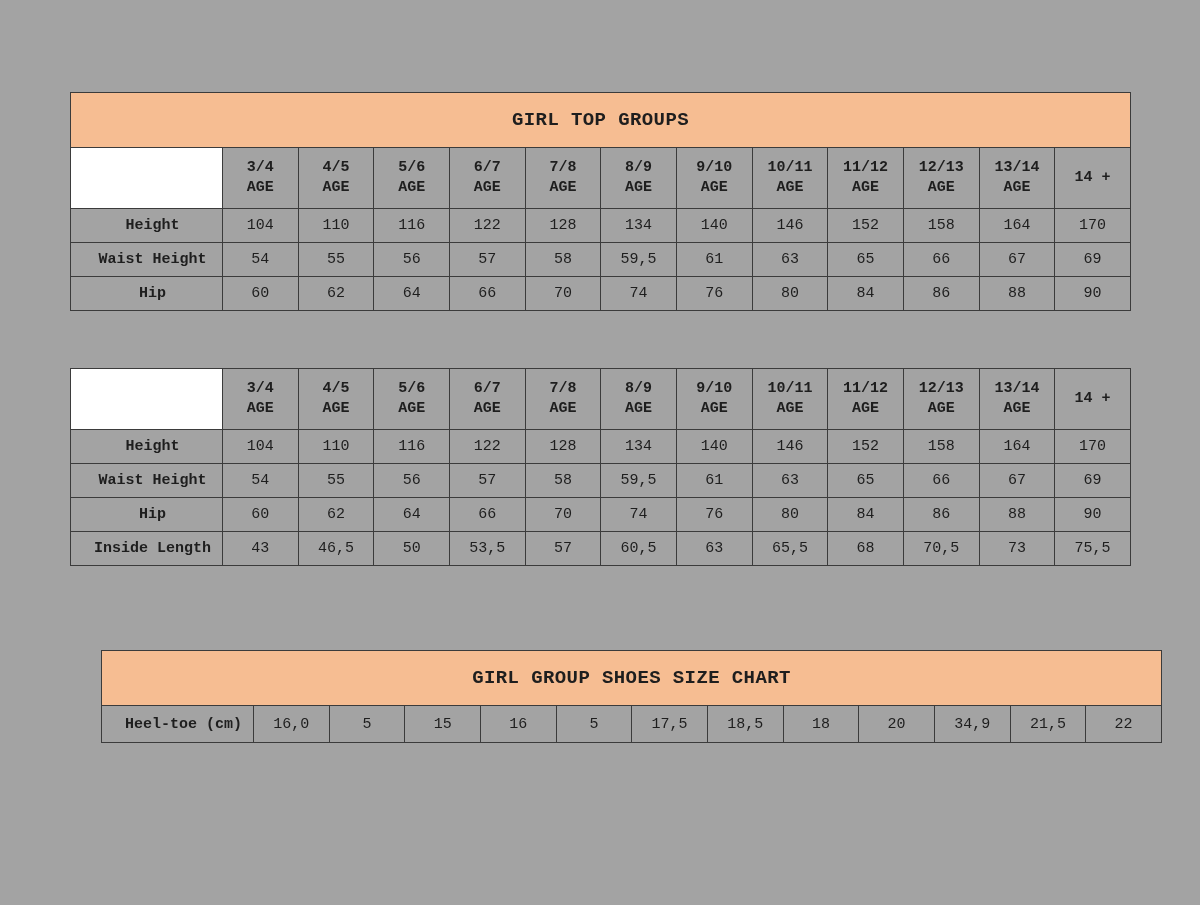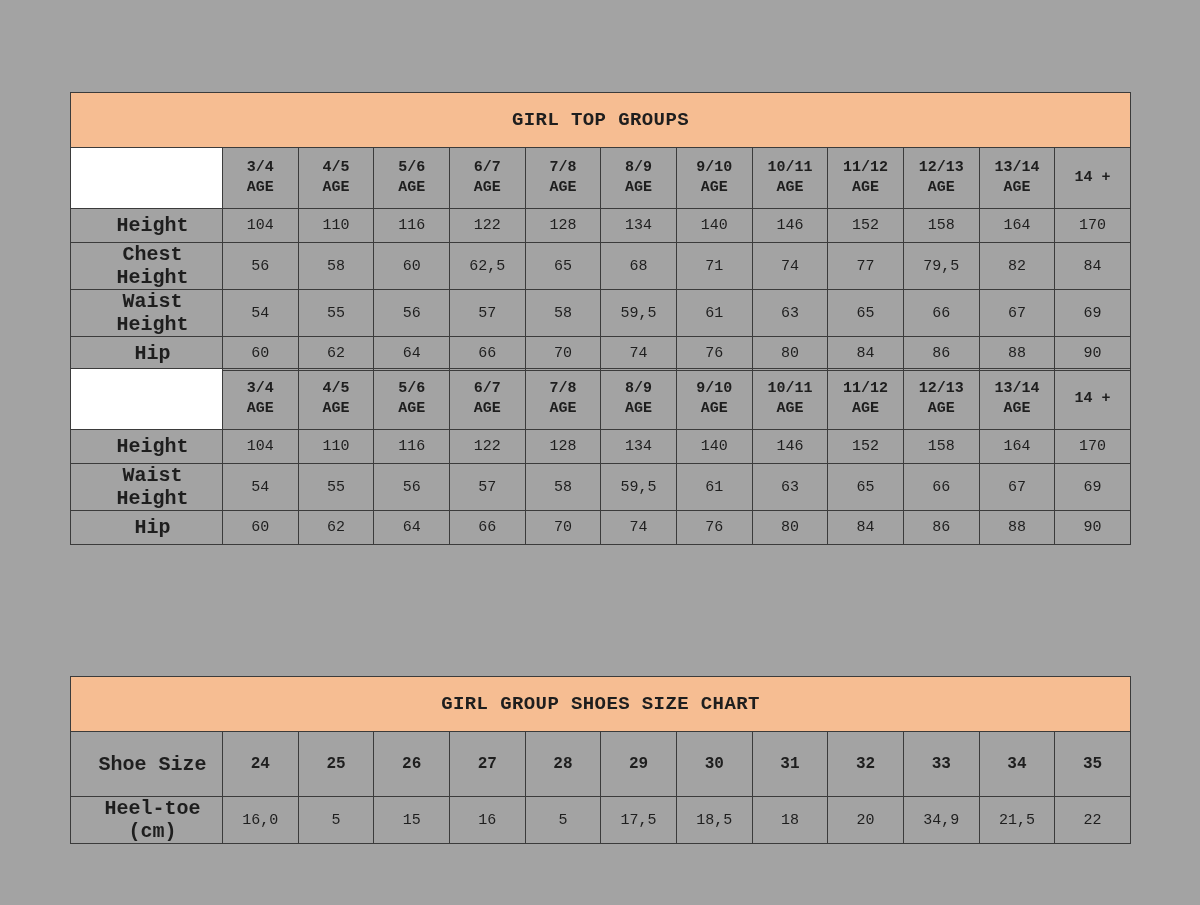--- a/index.html
+++ b/index.html
@@ -42,36 +42,36 @@
     height: 60px;
     font-size: 15px;
     font-weight: bold;
     line-height: 1.35;
   }
   .age-header-row .corner-cell { background: #ffffff; }
   .row-label {
     text-align: right;
     padding-left: 12px !important;
     font-weight: bold;
-    font-size: 20px;
+    font-size: 15px;
   }
   .value-cell {
     font-size: 15px;
     font-weight: normal;
     height: 33px;
   }
   .header-like-row .value-cell {
     font-weight: bold;
     font-size: 16px;
     height: 64px;
   }
   .normal-row-tall .value-cell { height: 36px; }
   #table-top    { top: 92px; }
   #table-bottom { top: 368px; }
-  #table-shoes  { top: 676px; }
+  #table-shoes  { top: 650px; margin-left: 31px; }
 </style>
 </head>
 <body>
 
 <div class="sheet">
 
   <table class="size-table" id="table-top">
     <colgroup>
         <col class="label-col">
         <col span="12" class="data-col">
@@ -104,35 +104,20 @@
           <td class="value-cell">128</td>
           <td class="value-cell">134</td>
           <td class="value-cell">140</td>
           <td class="value-cell">146</td>
           <td class="value-cell">152</td>
           <td class="value-cell">158</td>
           <td class="value-cell">164</td>
           <td class="value-cell">170</td>
         </tr>
         <tr>
-          <th class="row-label">Chest Height</th>
-          <td class="value-cell">56</td>
-          <td class="value-cell">58</td>
-          <td class="value-cell">60</td>
-          <td class="value-cell">62,5</td>
-          <td class="value-cell">65</td>
-          <td class="value-cell">68</td>
-          <td class="value-cell">71</td>
-          <td class="value-cell">74</td>
-          <td class="value-cell">77</td>
-          <td class="value-cell">79,5</td>
-          <td class="value-cell">82</td>
-          <td class="value-cell">84</td>
-        </tr>
-        <tr>
           <th class="row-label">Waist Height</th>
           <td class="value-cell">54</td>
           <td class="value-cell">55</td>
           <td class="value-cell">56</td>
           <td class="value-cell">57</td>
           <td class="value-cell">58</td>
           <td class="value-cell">59,5</td>
           <td class="value-cell">61</td>
           <td class="value-cell">63</td>
           <td class="value-cell">65</td>
@@ -217,47 +202,47 @@
           <td class="value-cell">66</td>
           <td class="value-cell">70</td>
           <td class="value-cell">74</td>
           <td class="value-cell">76</td>
           <td class="value-cell">80</td>
           <td class="value-cell">84</td>
           <td class="value-cell">86</td>
           <td class="value-cell">88</td>
           <td class="value-cell">90</td>
         </tr>
+        <tr>
+          <th class="row-label">Inside Length</th>
+          <td class="value-cell">43</td>
+          <td class="value-cell">46,5</td>
+          <td class="value-cell">50</td>
+          <td class="value-cell">53,5</td>
+          <td class="value-cell">57</td>
+          <td class="value-cell">60,5</td>
+          <td class="value-cell">63</td>
+          <td class="value-cell">65,5</td>
+          <td class="value-cell">68</td>
+          <td class="value-cell">70,5</td>
+          <td class="value-cell">73</td>
+          <td class="value-cell">75,5</td>
+        </tr>
       </tbody>
   </table>
 
   <table class="size-table" id="table-shoes">
     <colgroup>
         <col class="label-col">
         <col span="12" class="data-col">
       </colgroup>
     <tbody>
       <tr class="title-row">
         <td colspan="13" class="title-cell">GIRL GROUP SHOES SIZE CHART</td>
       </tr>
-    <tr class="header-like-row">
-          <th class="row-label">Shoe Size</th>
-          <td class="value-cell">24</td>
-          <td class="value-cell">25</td>
-          <td class="value-cell">26</td>
-          <td class="value-cell">27</td>
-          <td class="value-cell">28</td>
-          <td class="value-cell">29</td>
-          <td class="value-cell">30</td>
-          <td class="value-cell">31</td>
-          <td class="value-cell">32</td>
-          <td class="value-cell">33</td>
-          <td class="value-cell">34</td>
-          <td class="value-cell">35</td>
-        </tr>
         <tr class="normal-row-tall">
           <th class="row-label">Heel-toe (cm)</th>
           <td class="value-cell">16,0</td>
           <td class="value-cell">5</td>
           <td class="value-cell">15</td>
           <td class="value-cell">16</td>
           <td class="value-cell">5</td>
           <td class="value-cell">17,5</td>
           <td class="value-cell">18,5</td>
           <td class="value-cell">18</td>

